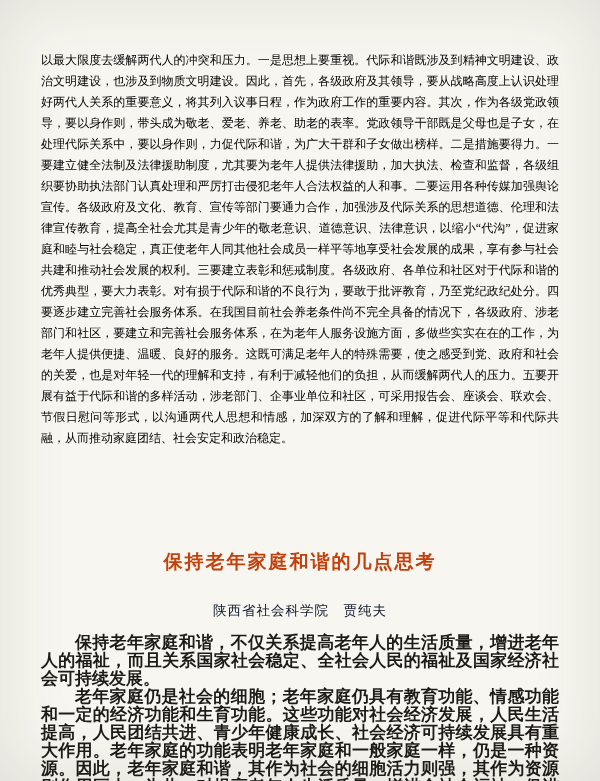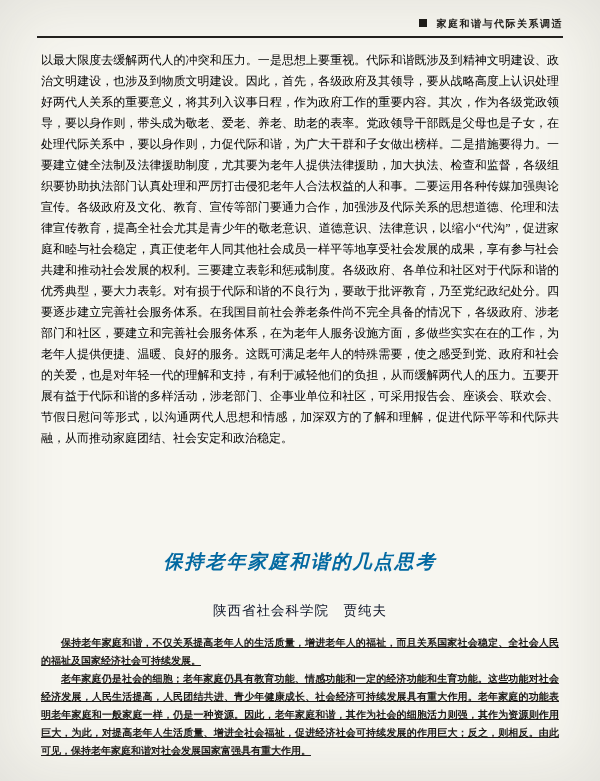--- a/index.html
+++ b/index.html
@@ -49,61 +49,53 @@
     color: #000000;
   }
   .title {
     position: absolute;
     top: 549px;
     left: 0;
     width: 600px;
     text-align: center;
     font-size: 19px;
     font-weight: bold;
-    color: #0369a1;
+    color: #c2410c;
     letter-spacing: 2px;
-    font-style: italic;
   }
   .author {
     position: absolute;
     top: 602px;
     left: 0;
     width: 600px;
     text-align: center;
     font-size: 13.5px;
     color: #0f172a;
     letter-spacing: 1px;
   }
   .article-body {
     position: absolute;
     top: 634px;
     left: 41px;
     width: 518px;
     color: #1d1b18;
   }
   .article-body p {
-    font-size: 10px;
+    font-size: 17px;
     line-height: 18px;
     font-weight: bold;
     text-align: justify;
     text-indent: 2em;
-    text-decoration: underline;
   }
 </style>
 </head>
 <body>
 
 <div class="page">
 
-  <div class="header">
-    <span class="header-inner">
-      <span class="sq"></span>
-      <span>家庭和谐与代际关系调适</span>
-    </span>
-  </div>
 
   <div class="cont">以最大限度去缓解两代人的冲突和压力。一是思想上要重视。代际和谐既涉及到精神文明建设、政治文明建设，也涉及到物质文明建设。因此，首先，各级政府及其领导，要从战略高度上认识处理好两代人关系的重要意义，将其列入议事日程，作为政府工作的重要内容。其次，作为各级党政领导，要以身作则，带头成为敬老、爱老、养老、助老的表率。党政领导干部既是父母也是子女，在处理代际关系中，要以身作则，力促代际和谐，为广大干群和子女做出榜样。二是措施要得力。一要建立健全法制及法律援助制度，尤其要为老年人提供法律援助，加大执法、检查和监督，各级组织要协助执法部门认真处理和严厉打击侵犯老年人合法权益的人和事。二要运用各种传媒加强舆论宣传。各级政府及文化、教育、宣传等部门要通力合作，加强涉及代际关系的思想道德、伦理和法律宣传教育，提高全社会尤其是青少年的敬老意识、道德意识、法律意识，以缩小“代沟”，促进家庭和睦与社会稳定，真正使老年人同其他社会成员一样平等地享受社会发展的成果，享有参与社会共建和推动社会发展的权利。三要建立表彰和惩戒制度。各级政府、各单位和社区对于代际和谐的优秀典型，要大力表彰。对有损于代际和谐的不良行为，要敢于批评教育，乃至党纪政纪处分。四要逐步建立完善社会服务体系。在我国目前社会养老条件尚不完全具备的情况下，各级政府、涉老部门和社区，要建立和完善社会服务体系，在为老年人服务设施方面，多做些实实在在的工作，为老年人提供便捷、温暖、良好的服务。这既可满足老年人的特殊需要，使之感受到党、政府和社会的关爱，也是对年轻一代的理解和支持，有利于减轻他们的负担，从而缓解两代人的压力。五要开展有益于代际和谐的多样活动，涉老部门、企事业单位和社区，可采用报告会、座谈会、联欢会、节假日慰问等形式，以沟通两代人思想和情感，加深双方的了解和理解，促进代际平等和代际共融，从而推动家庭团结、社会安定和政治稳定。</div>
 
   <div class="title">保持老年家庭和谐的几点思考</div>
 
   <div class="author">陕西省社会科学院　贾纯夫</div>
 
   <div class="article-body">
     <p>保持老年家庭和谐，不仅关系提高老年人的生活质量，增进老年人的福祉，而且关系国家社会稳定、全社会人民的福祉及国家经济社会可持续发展。</p>
     <p>老年家庭仍是社会的细胞；老年家庭仍具有教育功能、情感功能和一定的经济功能和生育功能。这些功能对社会经济发展，人民生活提高，人民团结共进、青少年健康成长、社会经济可持续发展具有重大作用。老年家庭的功能表明老年家庭和一般家庭一样，仍是一种资源。因此，老年家庭和谐，其作为社会的细胞活力则强，其作为资源则作用巨大，为此，对提高老年人生活质量、增进全社会福祉，促进经济社会可持续发展的作用巨大；反之，则相反。由此可见，保持老年家庭和谐对社会发展国家富强具有重大作用。</p>

